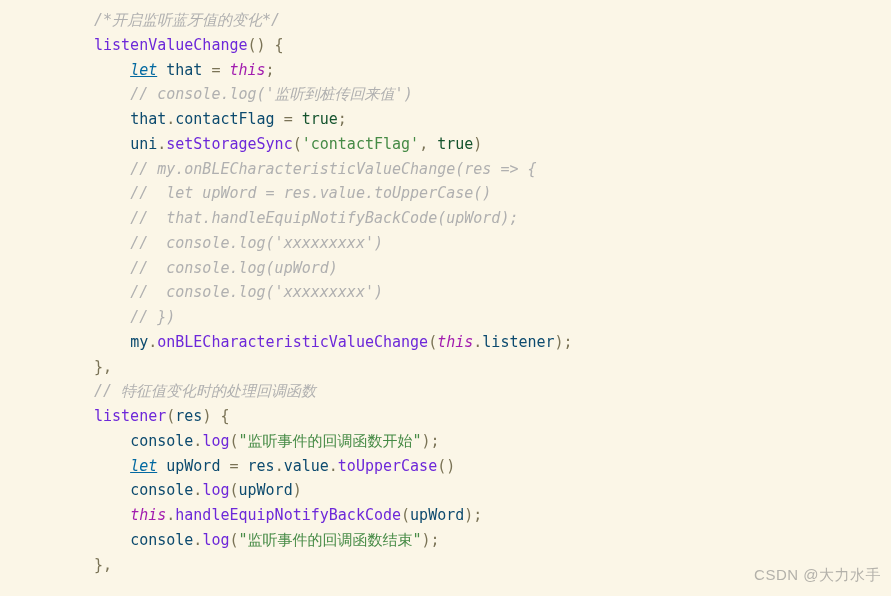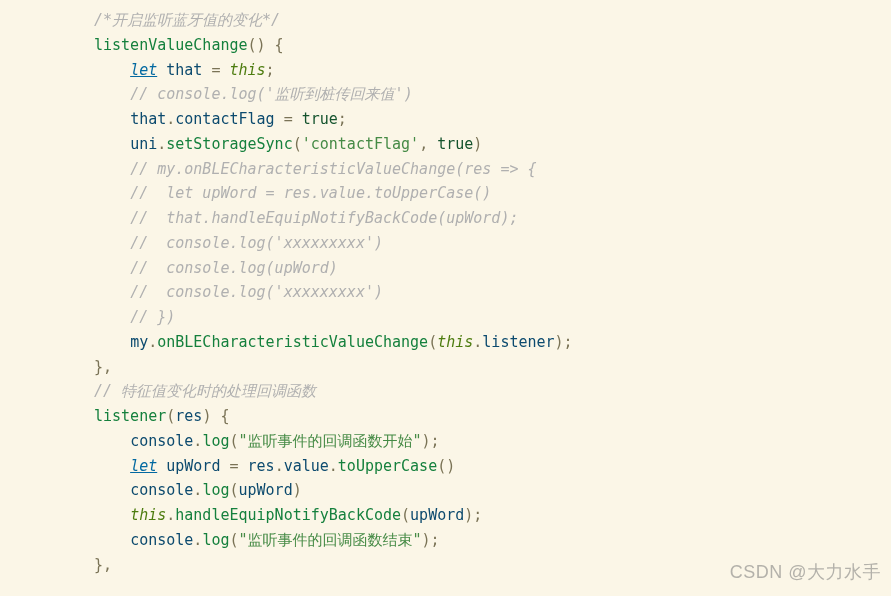--- a/index.html
+++ b/index.html
@@ -20,31 +20,31 @@
     white-space: pre;
   }
   .code-line {
     display: block;
     padding-left: 94px;
   }
   .cmt  { color: #b0b0b0; font-style: italic; }
   .kw   { color: #0369a1; font-style: italic; text-decoration: underline; }
   .id   { color: #0c4a6e; }
   .pn   { color: #7a7356; }
-  .fn   { color: #15803d; }
+  .fn   { color: #6d28d9; }
   .str  { color: #458a45; }
   .bool { color: #14532d; }
-  .this { color: #4d7c0f; font-style: italic; }
+  .this { color: #a21caf; font-style: italic; }
   .watermark {
     position: absolute;
     right: 10px;
     bottom: 8px;
     color: rgba(120,120,120,0.55);
     font-family: sans-serif;
-    font-size: 18px;
+    font-size: 15px;
     letter-spacing: 0.5px;
   }
 </style>
 </head>
 <body>
 
 <pre id="code-container"><span class="code-line"><span class="cmt">/*开启监听蓝牙值的变化*/</span></span><span class="code-line"><span class="fn">listenValueChange</span><span class="pn">() {</span></span><span class="code-line">    <span class="kw">let</span><span class="id"> that </span><span class="pn">= </span><span class="this">this</span><span class="pn">;</span></span><span class="code-line">    <span class="cmt">// console.log('监听到桩传回来值')</span></span><span class="code-line">    <span class="id">that</span><span class="pn">.</span><span class="id">contactFlag </span><span class="pn">= </span><span class="bool">true</span><span class="pn">;</span></span><span class="code-line">    <span class="id">uni</span><span class="pn">.</span><span class="fn">setStorageSync</span><span class="pn">(</span><span class="str">'contactFlag'</span><span class="pn">, </span><span class="bool">true</span><span class="pn">)</span></span><span class="code-line">    <span class="cmt">// my.onBLECharacteristicValueChange(res =&gt; {</span></span><span class="code-line">    <span class="cmt">//  let upWord = res.value.toUpperCase()</span></span><span class="code-line">    <span class="cmt">//  that.handleEquipNotifyBackCode(upWord);</span></span><span class="code-line">    <span class="cmt">//  console.log('xxxxxxxxx')</span></span><span class="code-line">    <span class="cmt">//  console.log(upWord)</span></span><span class="code-line">    <span class="cmt">//  console.log('xxxxxxxxx')</span></span><span class="code-line">    <span class="cmt">// })</span></span><span class="code-line">    <span class="id">my</span><span class="pn">.</span><span class="fn">onBLECharacteristicValueChange</span><span class="pn">(</span><span class="this">this</span><span class="pn">.</span><span class="id">listener</span><span class="pn">);</span></span><span class="code-line"><span class="pn">},</span></span><span class="code-line"><span class="cmt">// 特征值变化时的处理回调函数</span></span><span class="code-line"><span class="fn">listener</span><span class="pn">(</span><span class="id">res</span><span class="pn">) {</span></span><span class="code-line">    <span class="id">console</span><span class="pn">.</span><span class="fn">log</span><span class="pn">(</span><span class="str">"监听事件的回调函数开始"</span><span class="pn">);</span></span><span class="code-line">    <span class="kw">let</span><span class="id"> upWord </span><span class="pn">= </span><span class="id">res</span><span class="pn">.</span><span class="id">value</span><span class="pn">.</span><span class="fn">toUpperCase</span><span class="pn">()</span></span><span class="code-line">    <span class="id">console</span><span class="pn">.</span><span class="fn">log</span><span class="pn">(</span><span class="id">upWord</span><span class="pn">)</span></span><span class="code-line">    <span class="this">this</span><span class="pn">.</span><span class="fn">handleEquipNotifyBackCode</span><span class="pn">(</span><span class="id">upWord</span><span class="pn">);</span></span><span class="code-line">    <span class="id">console</span><span class="pn">.</span><span class="fn">log</span><span class="pn">(</span><span class="str">"监听事件的回调函数结束"</span><span class="pn">);</span></span><span class="code-line"><span class="pn">},</span></span></pre>
 
 <div class="watermark">CSDN @大力水手</div>
 

